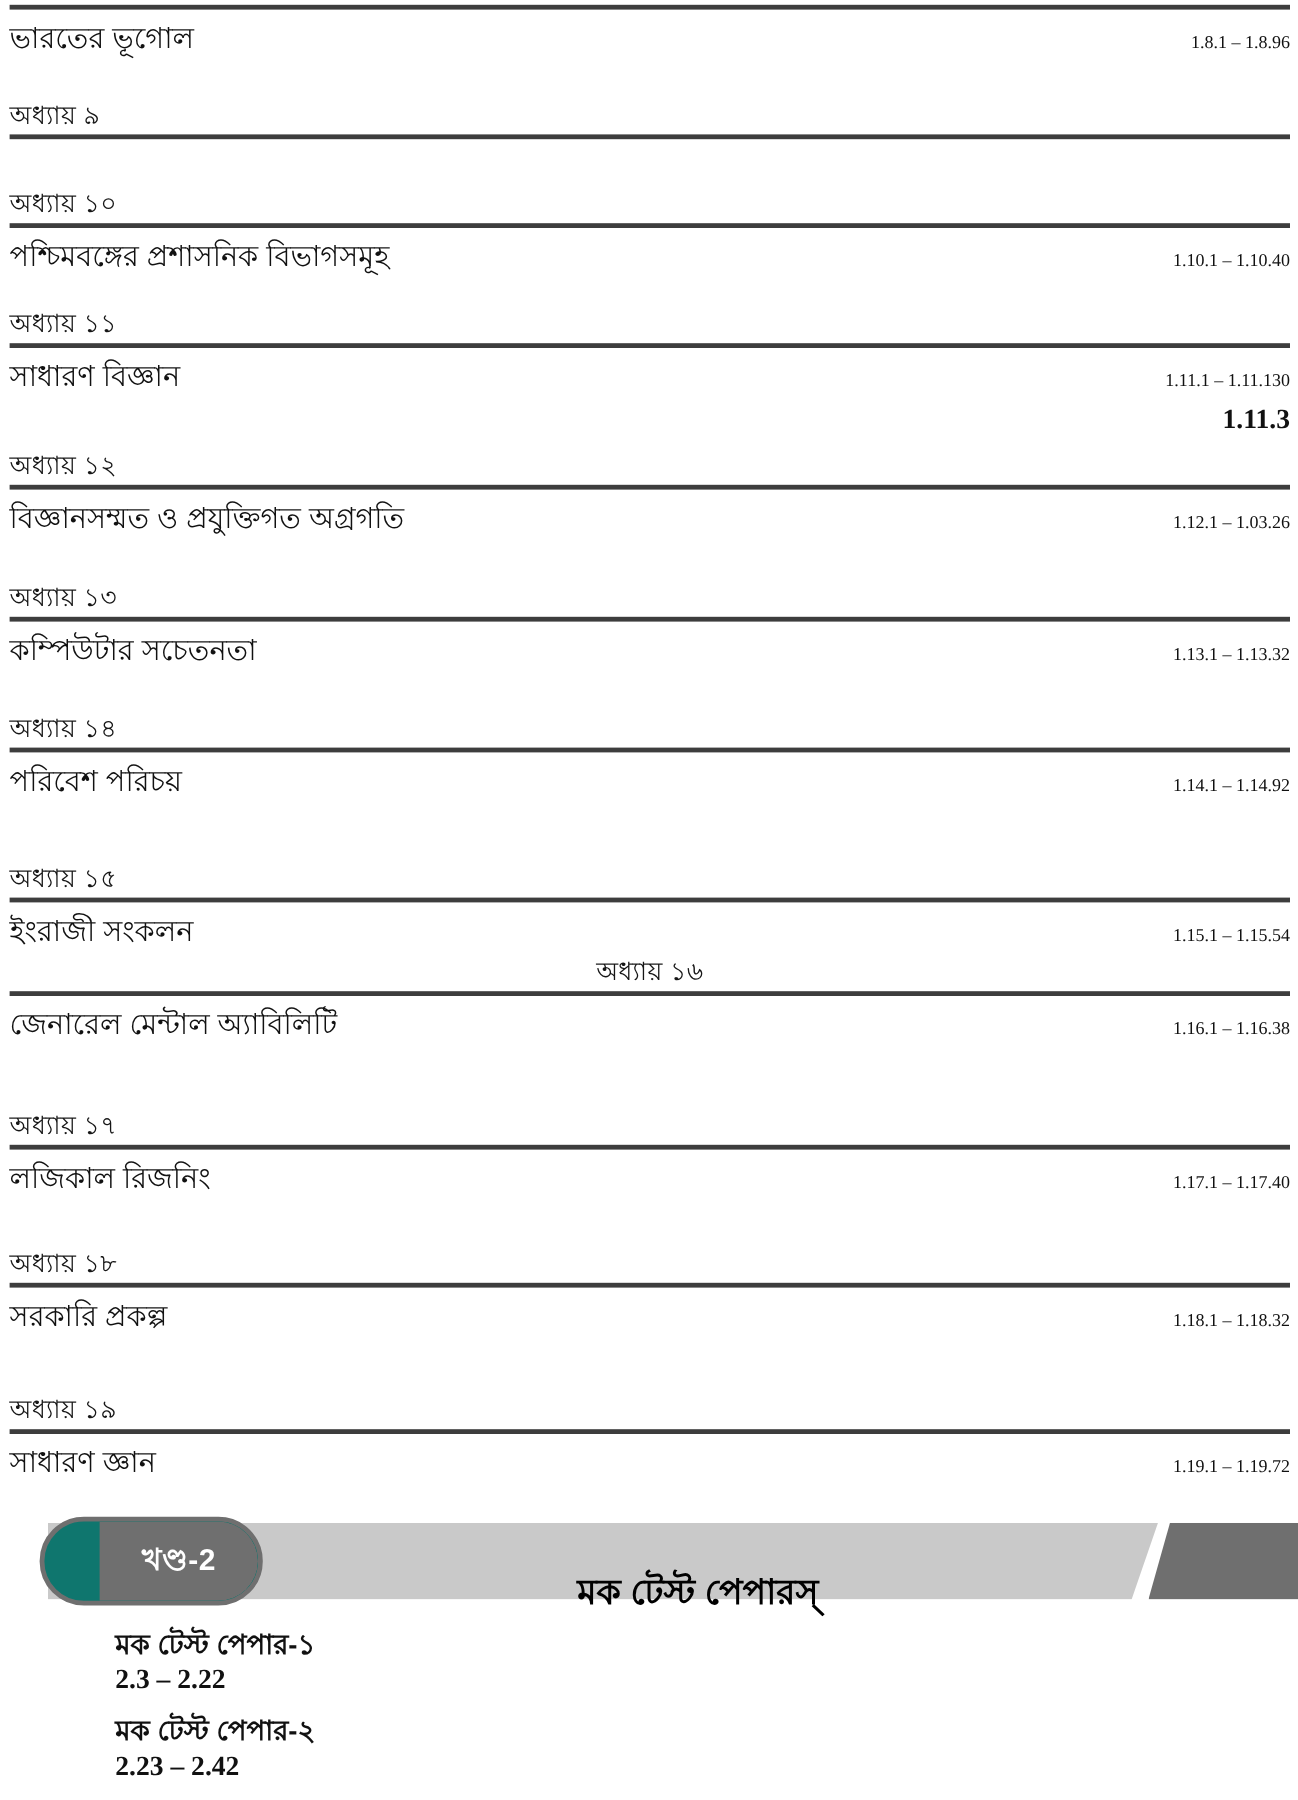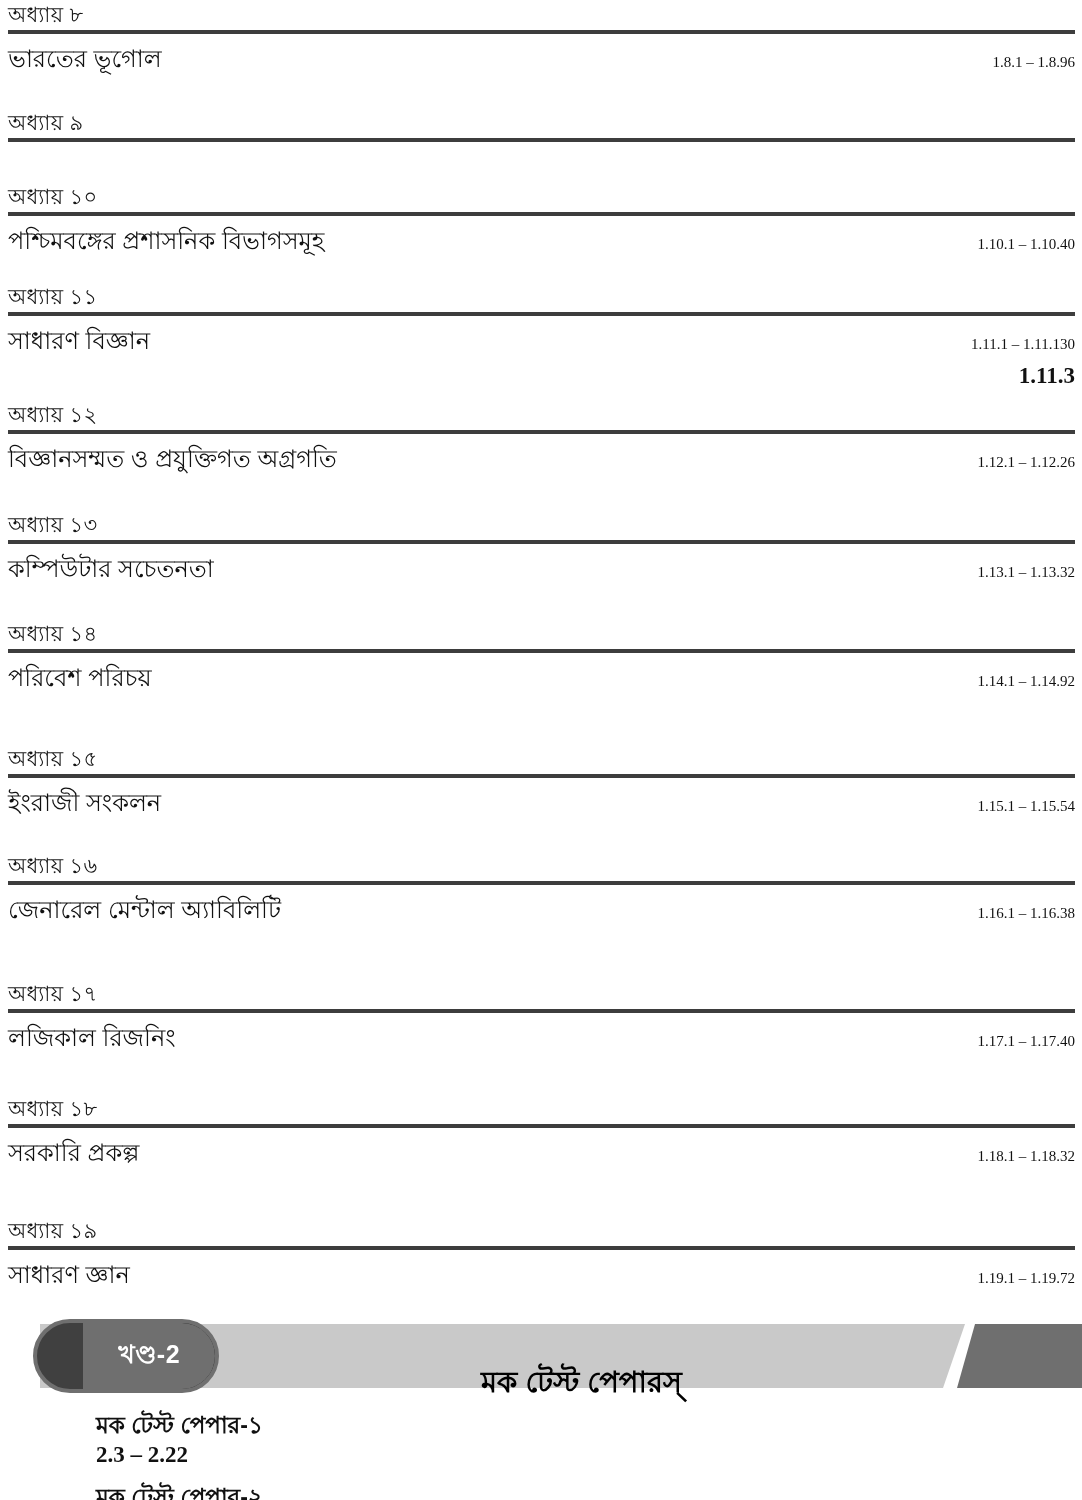--- a/index.html
+++ b/index.html
@@ -23,38 +23,38 @@
   .chapter .rule{height:4px;background:var(--rule);margin-top:2px;}
   .chapter .row{display:flex;justify-content:space-between;align-items:baseline;margin-top:9px;}
   .ch-title{font-weight:400;font-size:24px;line-height:32px;}
   .ch-pages{font-family:"Liberation Serif",serif;font-weight:400;font-size:15px;white-space:nowrap;}
   .extra-page{
     text-align:right;font-family:"Liberation Serif",serif;font-weight:700;
     font-size:23px;line-height:30px;margin-top:4px;
   }
   .c8{margin-top:0;}  .c9{margin-top:35px;}  .c10{margin-top:42px;} .c11{margin-top:27px;}
   .c12{margin-top:11px;}.c13{margin-top:37px;} .c14{margin-top:36px;}.c15{margin-top:52px;}
-  .c16{margin-top:34px;}.c17{margin-top:55px;} .c18{margin-top:42px;}.c19{margin-top:49px;}
+  .c16{margin-top:5px;text-align:center;}.c17{margin-top:55px;} .c18{margin-top:42px;}.c19{margin-top:49px;}
 
   
   .banner{position:relative;height:64px;margin-top:33px;}
   .banner-bar{
     position:absolute;left:32px;right:110px;top:0;bottom:0;background:var(--banner-bar);
     clip-path:polygon(0 0,100% 0,calc(100% - 22px) 100%,0 100%);
   }
   .banner-endcap{
     position:absolute;right:-7px;top:0;bottom:0;width:125px;background:var(--banner-dark);
     clip-path:polygon(18px 0,100% 0,100% 100%,0 100%);
   }
   .banner-title{
     position:absolute;left:210px;right:130px;top:50%;transform:translateY(-50%);
     text-align:center;font-weight:700;font-size:29px;color:#000;margin-top:27px;
   }
   .pill{
-    position:absolute;left:25px;top:-5px;bottom:-5px;width:186px;background:#404040;
+    position:absolute;left:25px;top:-5px;bottom:-5px;width:186px;background:#0f766e;
     border:4px solid var(--banner-dark);border-radius:999px;overflow:hidden;
   }
   .pill-dark{
     position:absolute;top:0;bottom:0;right:0;width:74%;background:var(--banner-dark);
     border-radius:0 999px 999px 0;display:flex;align-items:center;justify-content:center;
   }
   .pill-text{color:#ffffff;font-weight:700;font-size:25px;letter-spacing:.5px;}
 
   
   .mock-list{margin-top:22px;padding-left:88px;padding-right:33px;}
@@ -62,21 +62,20 @@
   .mock-row + .mock-row{margin-top:12px;}
   .mock-label{font-weight:700;font-size:23px;}
   .mock-pages{font-family:"Liberation Serif",serif;font-weight:700;font-size:23px;white-space:nowrap;}
 </style>
 </head>
 <body>
 
 <div class="page">
 
   <section class="chapter c8">
-    <div class="ch-label">অধ্যায় ৮</div>
     <div class="rule"></div>
     <div class="row">
       <span class="ch-title">ভারতের ভূগোল</span>
       <span class="ch-pages">1.8.1 – 1.8.96</span>
     </div>
   </section>
 
   <section class="chapter c9">
     <div class="ch-label">অধ্যায় ৯</div>
     <div class="rule"></div>
@@ -99,21 +98,21 @@
       <span class="ch-pages">1.11.1 – 1.11.130</span>
     </div>
     <div class="extra-page">1.11.3</div>
   </section>
 
   <section class="chapter c12">
     <div class="ch-label">অধ্যায় ১২</div>
     <div class="rule"></div>
     <div class="row">
       <span class="ch-title">বিজ্ঞানসম্মত ও প্রযুক্তিগত অগ্রগতি</span>
-      <span class="ch-pages">1.12.1 – 1.12.26</span>
+      <span class="ch-pages">1.12.1 – 1.03.26</span>
     </div>
   </section>
 
   <section class="chapter c13">
     <div class="ch-label">অধ্যায় ১৩</div>
     <div class="rule"></div>
     <div class="row">
       <span class="ch-title">কম্পিউটার সচেতনতা</span>
       <span class="ch-pages">1.13.1 – 1.13.32</span>
     </div>

